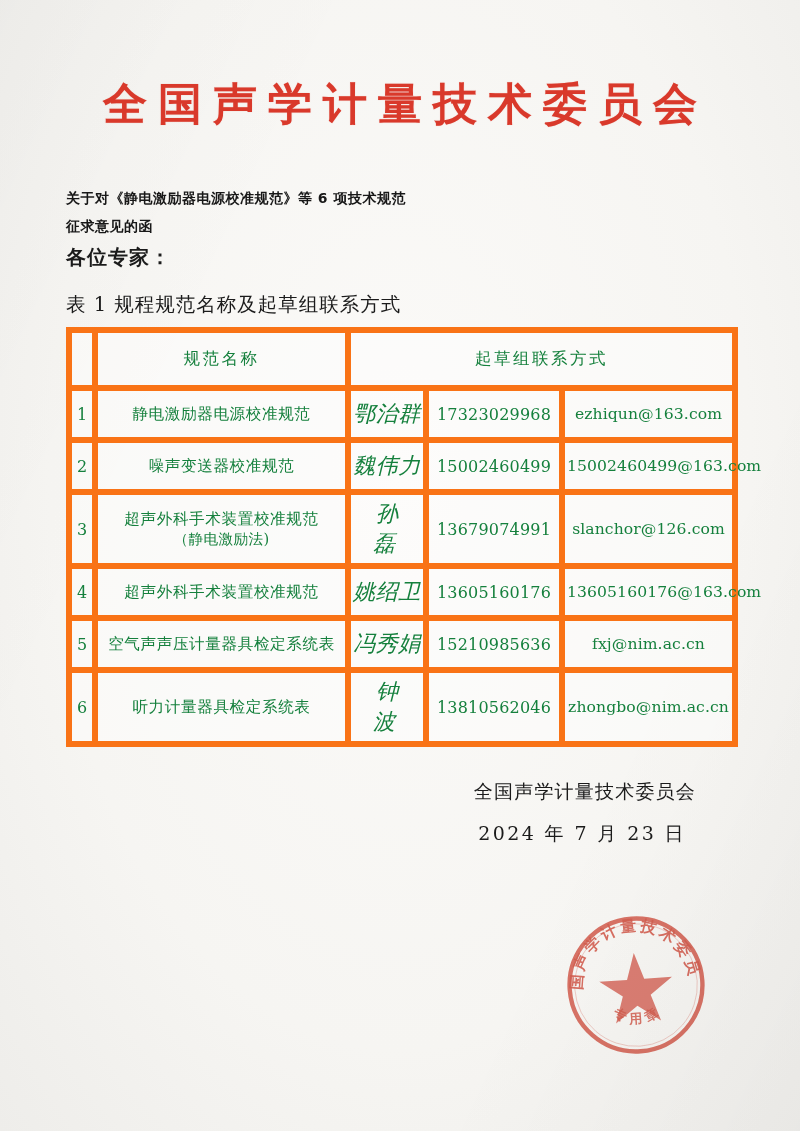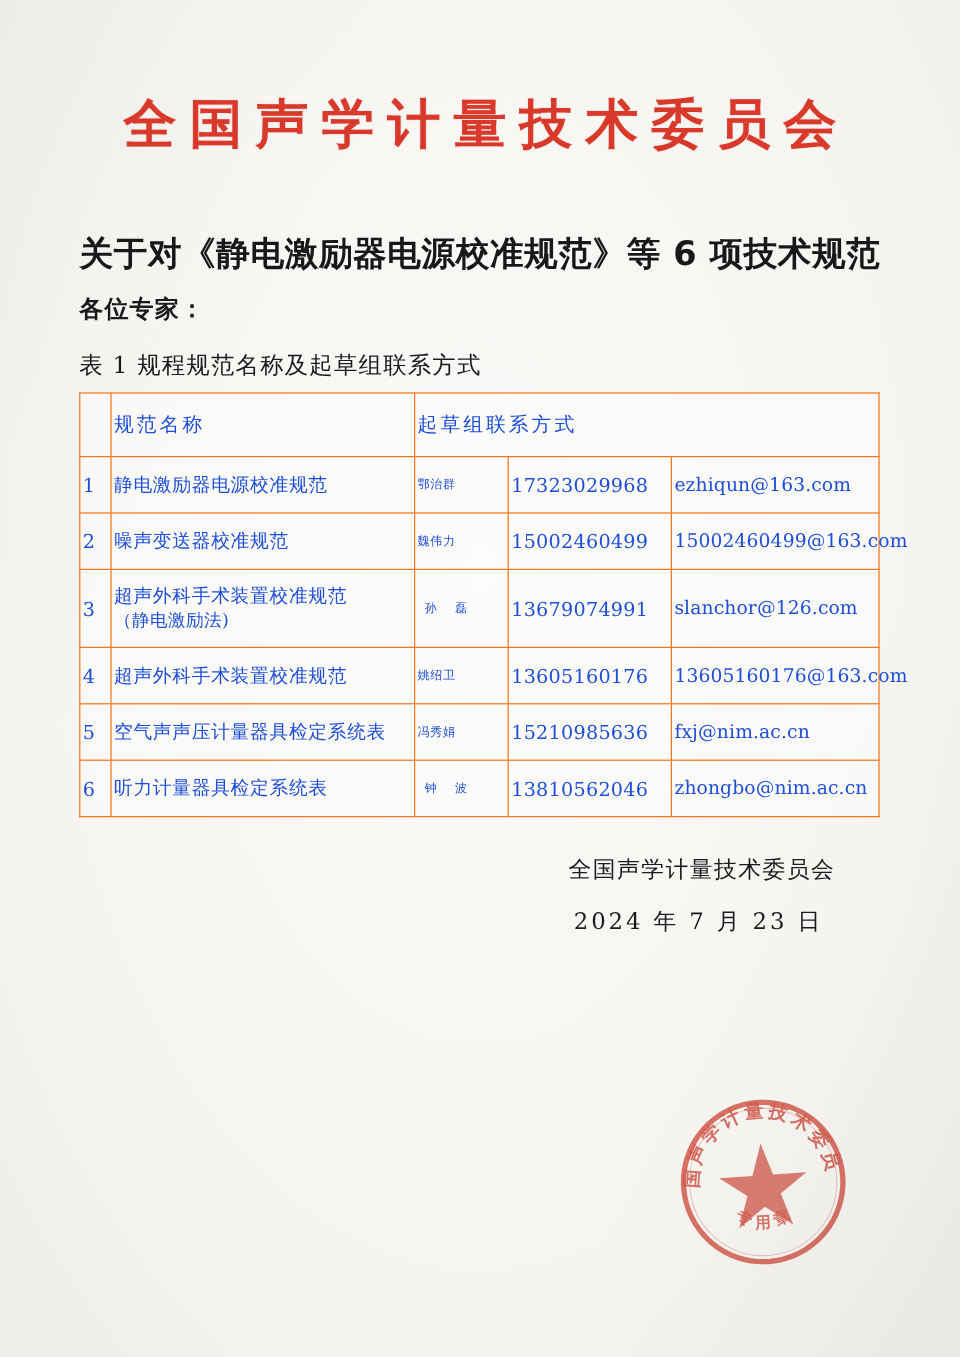--- a/index.html
+++ b/index.html
@@ -52,23 +52,23 @@
   .masthead-rule {
     margin-top: 16px;
     height: 5px;
     border-radius: 1px;
     background: linear-gradient(180deg,#e8projekt 0%, #d8291c 0%, #ef6a55 42%, #ffb9a8 52%, #e1412f 64%, #c42114 100%);
   }
 
   
   .doc-title {
     margin-top: 34px;
-    text-align: center;
+    text-align: left;
     font-family: "DejaVu Sans", "Liberation Sans", sans-serif;
-    font-size: 28px;
+    font-size: 14px;
     font-weight: 700;
     line-height: 2.0;
     color: #181818;
     letter-spacing: 0.5px;
   }
   .doc-title-line { display: block; }
 
   
   .salutation {
     margin-top: 4px;
@@ -98,45 +98,45 @@
   }
   table.spec-table {
     margin-top: 9px;
     width: 666px;
     border-collapse: collapse;
     table-layout: fixed;
     font-family: "DejaVu Serif", "Liberation Serif", serif;
     background: rgba(255,255,255,0.42);
   }
   table.spec-table td, table.spec-table th {
-    border: 1px solid #f97316;
-    text-align: left;
+    border: 6px solid #f97316;
+    text-align: center;
     vertical-align: middle;
     font-weight: normal;
     padding: 4px 2px;
-    color: #1d4ed8;
+    color: #15803d;
   }
   .col-idx   { width: 26px; }
   .col-name  { width: 253px; }
   .col-per   { width: 78px; }
   .col-tel   { width: 136px; }
   .col-mail  { width: 173px; }
 
   .hdr-cell {
     height: 44px;
     font-size: 16.5px;
     letter-spacing: 2.5px;
   }
   .row-cell { height: 38px; }
   .row-tall { height: 56px; }
 
   .idx       { font-size: 16px; }
   .name-cn   { font-size: 15.6px; letter-spacing: 0.6px; }
   .name-cn small { display:block; font-size: 14.6px; letter-spacing: 0.4px; }
-  .person    { font-size: 10px; letter-spacing: 0.6px; }
+  .person    { font-size: 22px; letter-spacing: 0.6px; font-style: italic; }
   .person-sp { letter-spacing: 6px; text-indent: 6px; }
   .tel       { font-size: 16px; letter-spacing: 0.2px; }
   .mail      { font-size: 15.6px; letter-spacing: 0.1px; }
 
   
   .signature {
     margin-top: 34px;
     text-align: right;
     padding-right: 38px;
     font-family: "DejaVu Serif", "Liberation Serif", serif;
@@ -178,20 +178,21 @@
 
 <div class="page">
 
   <div class="masthead">
     <div class="masthead-title">全国声学计量技术委员会</div>
     <div class="masthead-rule"></div>
   </div>
 
   <div class="doc-title">
     <span class="doc-title-line">关于对《静电激励器电源校准规范》等 6 项技术规范</span>
+    <span class="doc-title-line">征求意见的函</span>
   </div>
 
   <div class="salutation">各位专家：</div>
 
 
   <div class="table-caption">表 1  规程规范名称及起草组联系方式</div>
 
   <table class="spec-table">
     <colgroup>
       <col class="col-idx">

